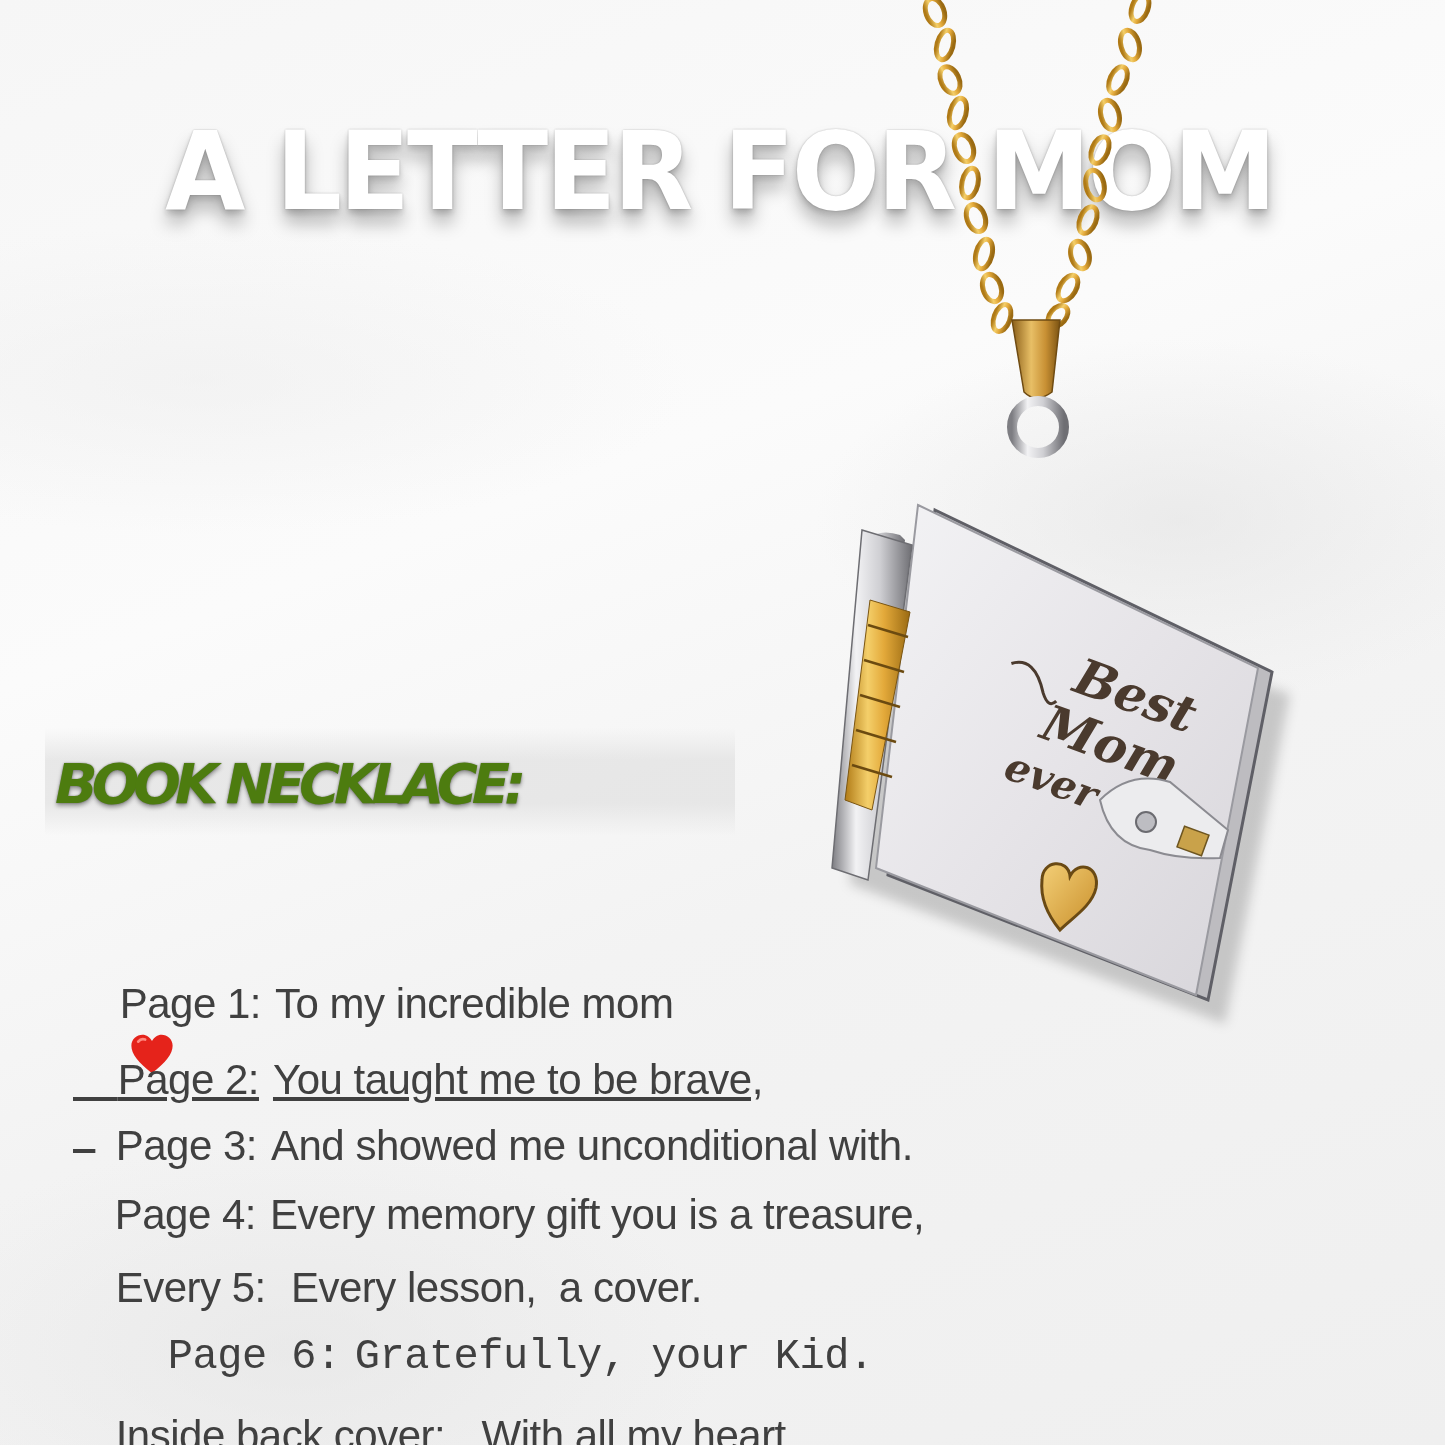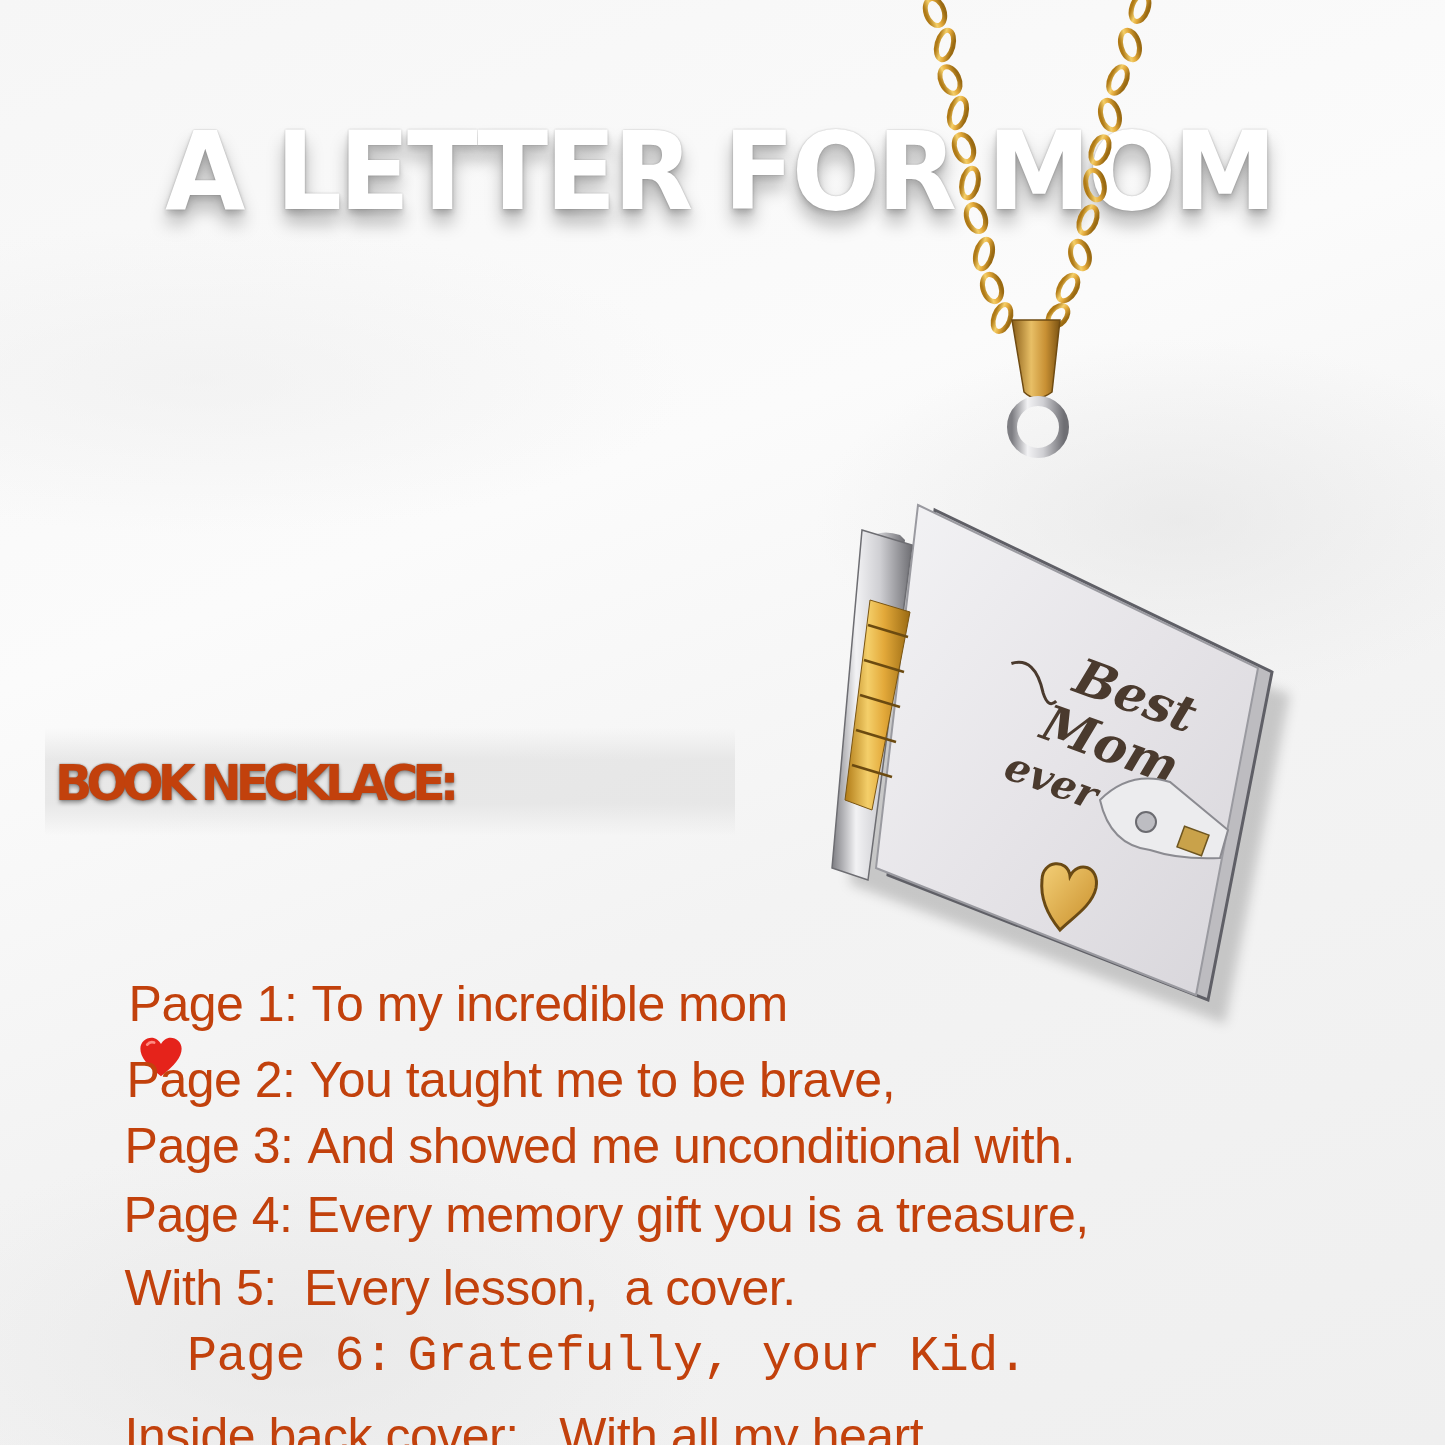--- a/index.html
+++ b/index.html
@@ -22,30 +22,31 @@
       z-index: 1;
     }
     .subtitle-box {
       position: absolute; left: 45px; top: 728px; width: 690px; height: 108px;
       background: linear-gradient(180deg, rgba(230,230,230,0.0), rgba(226,226,226,0.75) 30%, rgba(226,226,226,0.75) 70%, rgba(230,230,230,0.0));
       z-index: 1;
     }
     .subtitle {
       position: absolute; left: 55px; top: 742px;
       font-family: "DejaVu Sans", sans-serif; font-weight: bold;
-      font-size: 49px; line-height: 84px; letter-spacing: -6px;
-      color: #c2410c; white-space: nowrap;
+      font-size: 56px; line-height: 84px; letter-spacing: -6px;
+      color: #4d7c0f; white-space: nowrap;
       text-shadow: 0 3px 4px rgba(0,0,0,0.35), 0 0 2px rgba(0,0,0,0.4);
       z-index: 2;
+      font-style: italic;
     }
     .pages { position: absolute; left: 0; top: 0; z-index: 3; }
     .page-line {
       position: absolute; white-space: pre;
       font-family: "Liberation Sans", sans-serif;
-      font-size: 50px; line-height: 52px; color: #c2410c;
+      font-size: 42px; line-height: 52px; color: #404040;
       letter-spacing: -0.5px;
     }
     .page-line .label { margin-right: 14px; }
     .heart {
       display: inline-block; width: 44px; height: 44px; vertical-align: -6px; margin-left: 10px;
     }
     .product { position: absolute; left: 0; top: 0; width: 1445px; height: 1445px; z-index: 2; pointer-events: none; }
   </style>
 </head>
 <body>
@@ -157,31 +158,31 @@
 <div class="subtitle">BOOK NECKLACE:</div>
 
 <div class="pages">
   <div class="page-line" style="left:75px; top:926px;">
     <span class="label">Page 1:</span><span>To my incredible mom</span>
     <svg class="heart" viewBox="0 0 32 30">
         <path d="M16 29 C6 21 1 15 1 9 C1 4 5 1 9 1 C12 1 14.5 3 16 5.5 C17.5 3 20 1 23 1 C27 1 31 4 31 9 C31 15 26 21 16 29 Z" fill="#e5231b"></path>
         <path d="M6 6 Q8 3.5 11 4.5" stroke="#ff8a80" stroke-width="2" fill="none" stroke-linecap="round"></path>
       </svg>
   </div>
-  <div class="page-line" style="left:73px; top:1002px;">
+  <div class="page-line" style="left:73px; top:1002px;text-decoration:underline;">
     <span class="label">Page 2:</span><span>You taught me to be brave,</span>
   </div>
   <div class="page-line" style="left:71px; top:1068px;">
     <span class="label">Page 3:</span><span>And showed me unconditional with.</span>
   </div>
   <div class="page-line" style="left:70px; top:1137px;">
     <span class="label">Page 4:</span><span>Every memory gift you is a treasure,</span>
   </div>
   <div class="page-line" style="left:71px; top:1210px;">
-    <span class="label">With 5:</span><span> Every lesson,  a cover.</span>
+    <span class="label">Every 5:</span><span> Every lesson,  a cover.</span>
   </div>
   <div class="page-line" style="left:69px; top:1279px;font-family:Liberation Mono, monospace;">
     <span class="label">Page 6:</span><span>Gratefully, your Kid.</span>
   </div>
   <div class="page-line" style="left:71px; top:1358px;">
     <span class="label">Inside back cover:</span><span>  With all my heart</span>
     
   </div>
 </div>
 

